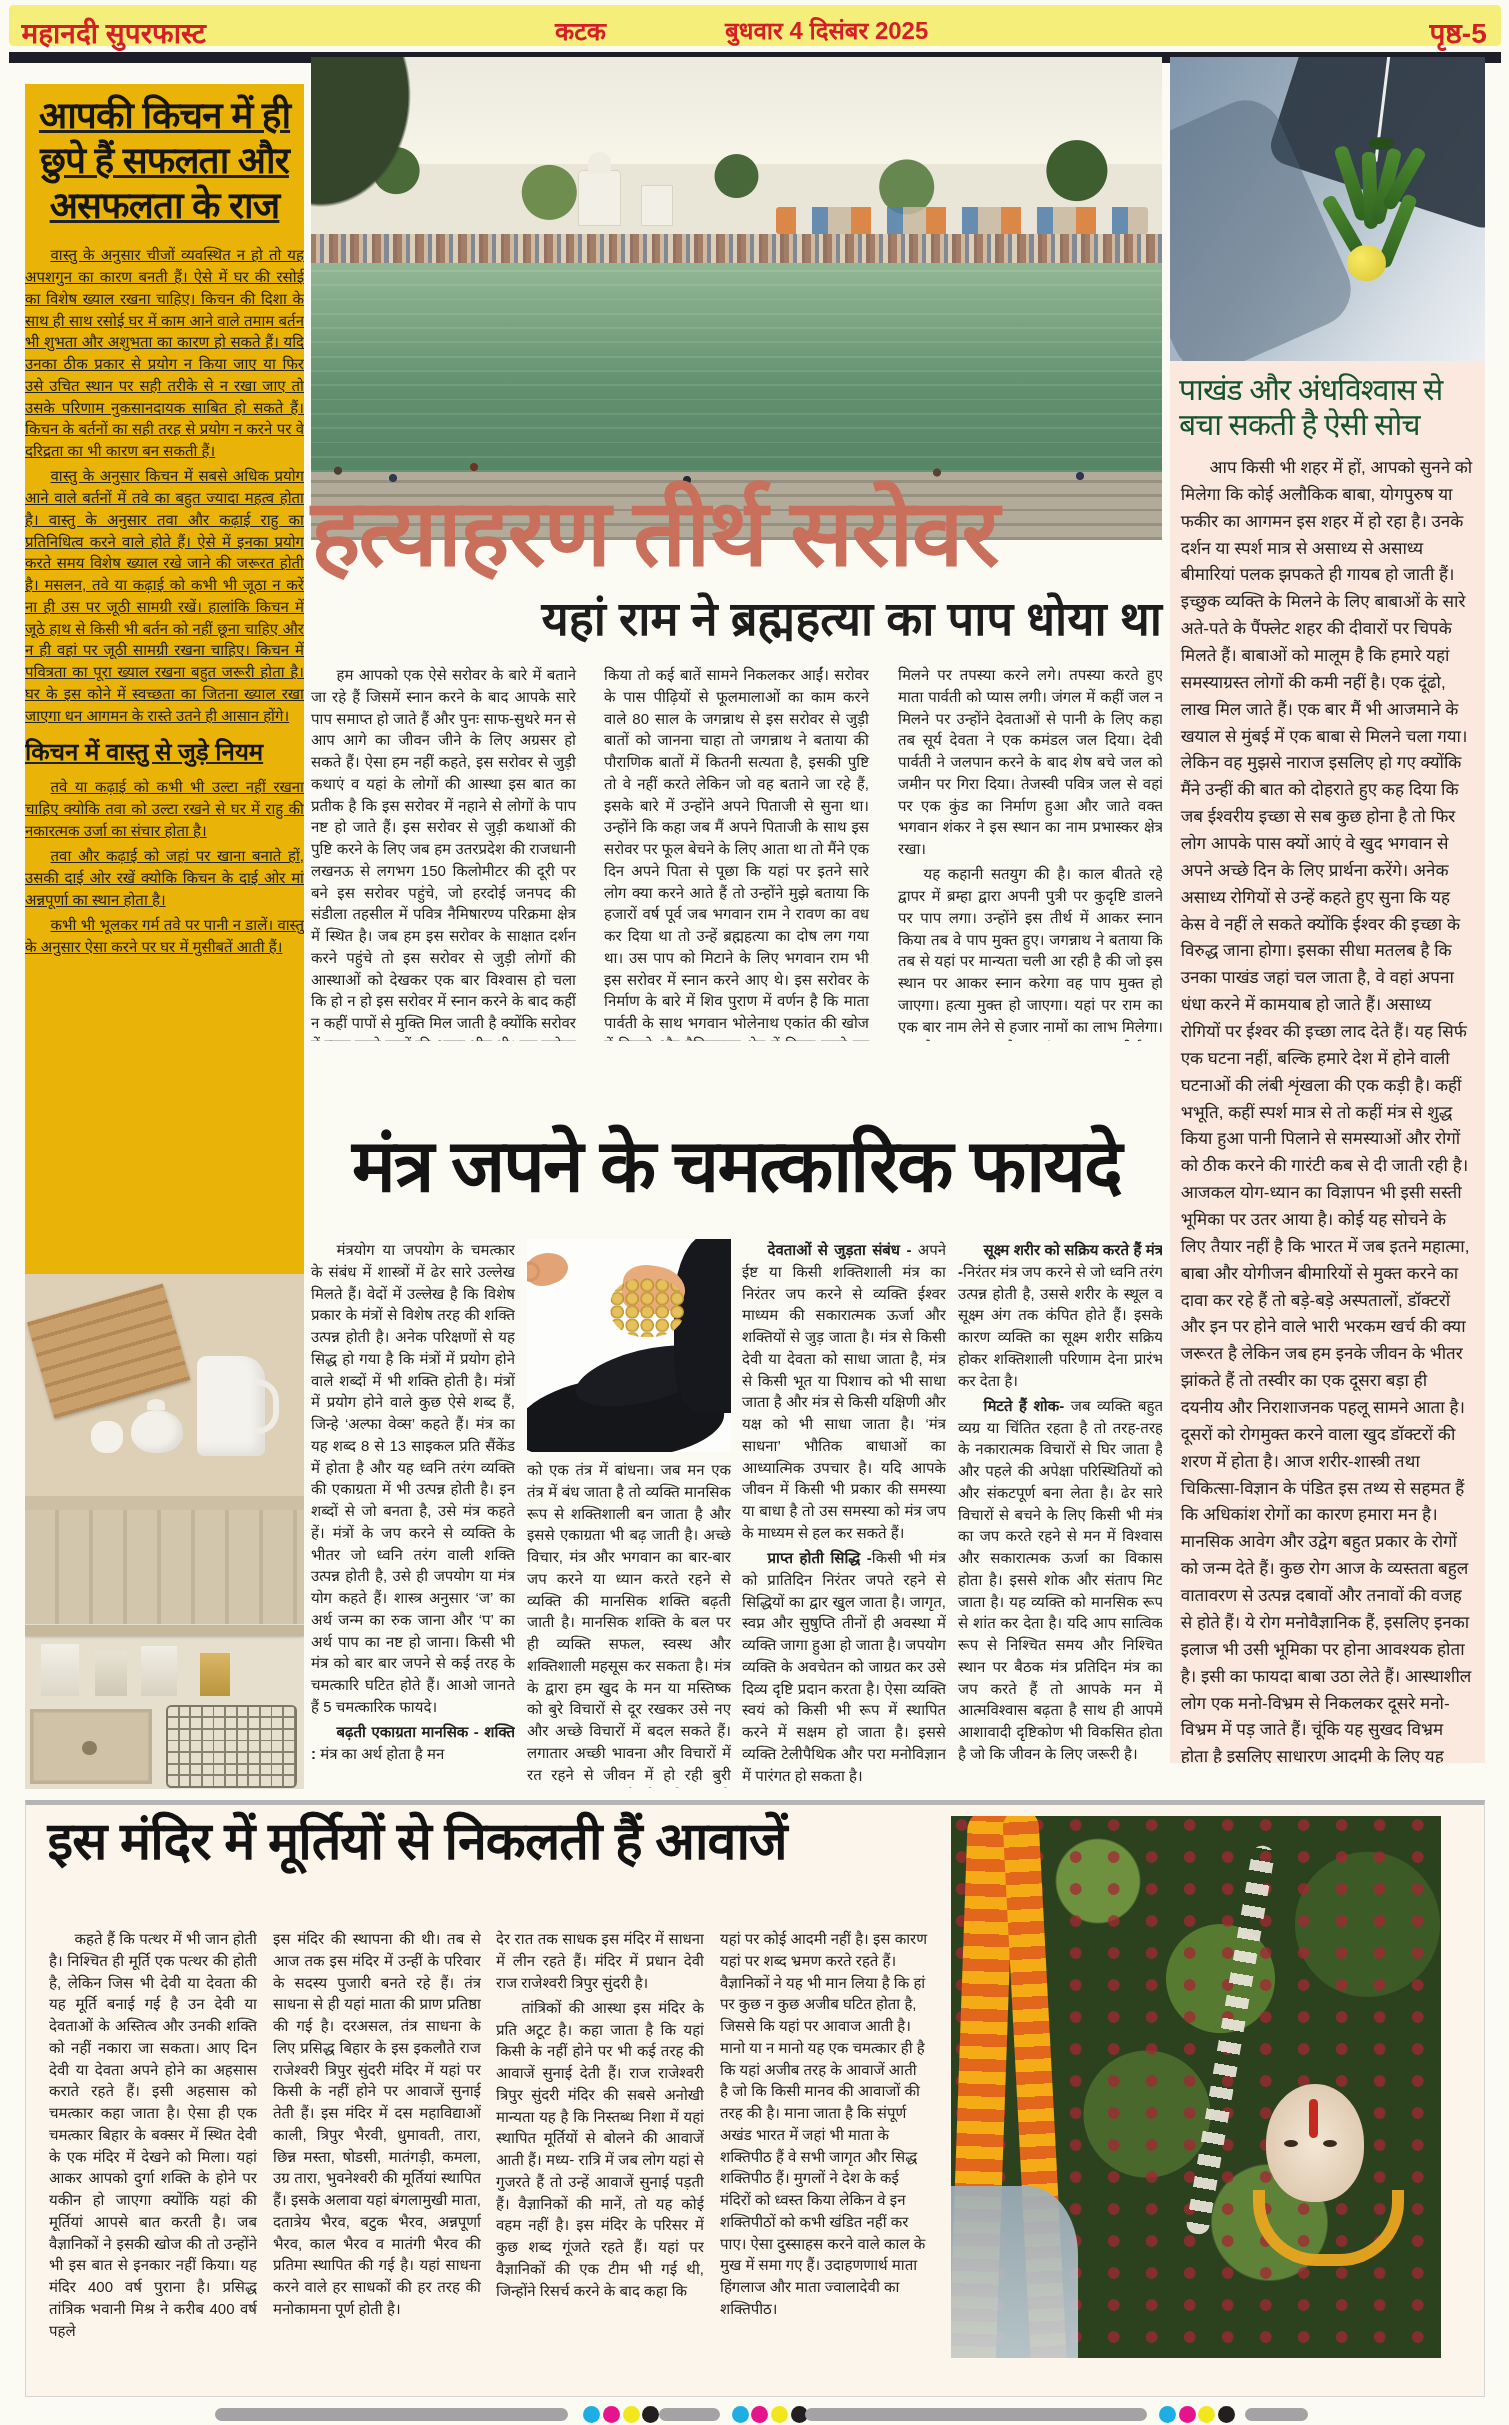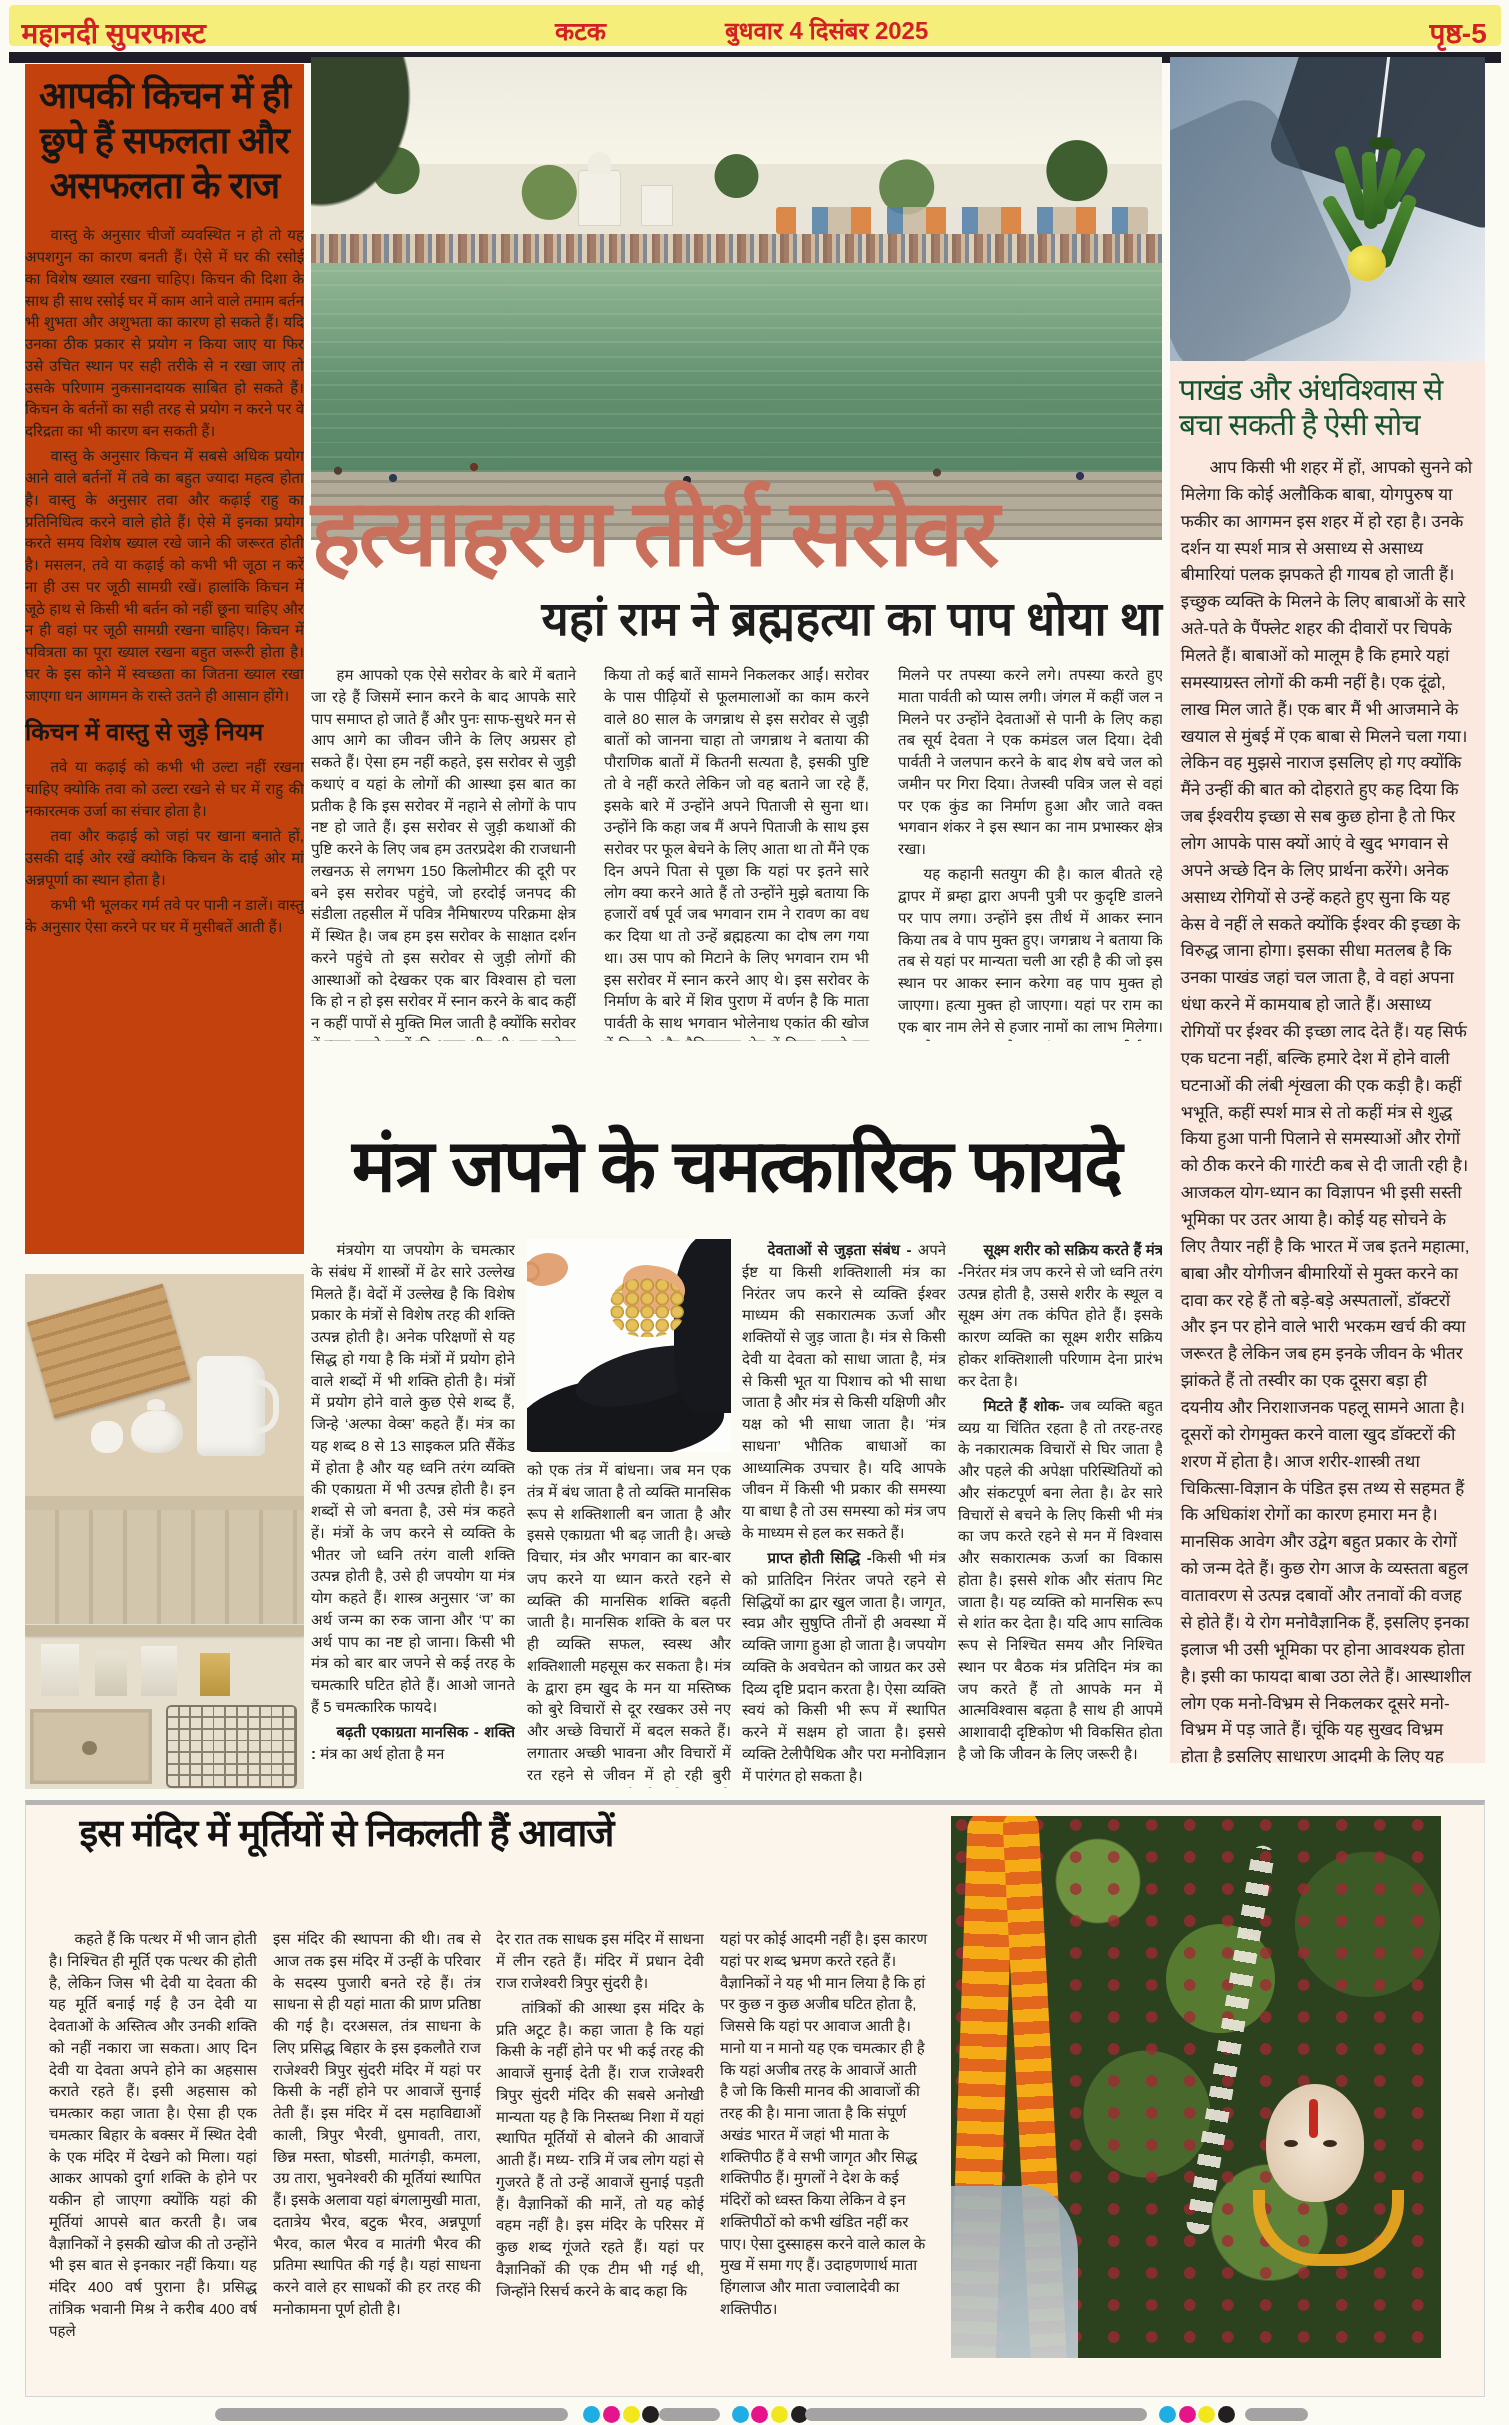--- a/index.html
+++ b/index.html
@@ -15,21 +15,21 @@
   .mast-page{right:14.3px;font-size:28px;}
   .top-rule{left:9px;top:52px;width:1492px;height:10.7px;background:#1e1e28;}
 
   
   .bodytext{font-size:15px;line-height:1.45;color:#222;text-align:justify;}
   .bodytext p{margin:0 0 3.6px 0;}
   p.indent{text-indent:1.7em;}
   h1,h2,h3{margin:0;color:#161616;}
 
   
-  .kitchen{left:25px;top:64px;width:279px;height:1190px;overflow:hidden;background:#c2410c;}
+  .kitchen{left:25px;top:84px;width:279px;height:1190px;overflow:hidden;background:#eab308;text-decoration:underline;}
   .kitchen h2.kh{font-size:37px;line-height:1.22;text-align:center;margin:9px 0 16px 0;letter-spacing:-0.9px;}
   .kitchen h3.ksub{font-size:24px;margin:9px 0 6px 0;}
   .ph-kitchen{left:25px;top:1274px;width:279px;height:515px;background:#e7dfcd;overflow:hidden;}
   .kt-wall{position:absolute;left:0;top:0;width:100%;height:224px;background:#ddd0b6;}
   .kt-art{position:absolute;left:12.5px;top:27px;width:141px;height:100px;background:#c99f6a;transform:rotate(-16deg);box-shadow:0 1.8px 3.6px rgba(0,0,0,.25);background-image:repeating-linear-gradient(0deg,rgba(120,70,30,.25) 0 3.6px,transparent 3.6px 16px);}
   .kt-jug{position:absolute;left:172px;top:82px;width:68px;height:100px;background:#f4f2ec;border-radius:9px 23px 7.2px 7.2px;box-shadow:inset -7.2px -5.4px 10.7px rgba(0,0,0,.08);}
   .kt-jug:after{content:"";position:absolute;right:-14.3px;top:23px;width:19.7px;height:43px;border:6.3px solid #eeece4;border-left:none;border-radius:0 21.5px 21.5px 0;}
   .kt-teapot{position:absolute;left:106px;top:136px;width:52px;height:43px;background:#f2f0e8;border-radius:50% 50% 45% 45%;box-shadow:inset -5.4px -3.6px 7.2px rgba(0,0,0,.08);}
   .kt-teapot:before{content:"";position:absolute;left:16px;top:-10.7px;width:18px;height:10.7px;background:#efede5;border-radius:50% 50% 0 0;}
   .kt-creamer{position:absolute;left:66px;top:147px;width:32px;height:32px;background:#f3f1ea;border-radius:42% 42% 46% 46%;}
@@ -90,21 +90,21 @@
   .ch5{left:166px;top:136px;height:64px;transform:rotate(-30deg);}
   .ch6{left:220px;top:136px;transform:rotate(22deg);}
   .ch-knot{position:absolute;left:199px;top:80px;width:25px;height:12.5px;background:#274e1a;border-radius:50%;}
   .ch-lemon{position:absolute;left:177px;top:188px;width:39px;height:36px;background:radial-gradient(circle at 35% 35%,#f7ea62,#d9c231);border-radius:50%;}
   .pink-panel{left:1170px;top:361px;width:315px;height:1402px;background:#fbe9df;overflow:hidden;}
   .pink-panel h2{font-size:30px;line-height:1.18;font-weight:normal;color:#14532d;margin:10.7px 9px 12.5px 9px;letter-spacing:-0.9px;}
   .pink-panel .bodytext{font-size:17px;line-height:1.58;text-align:left;margin:0 10.7px;}
 
   
   .mandir-box{left:25px;top:1800px;width:1460px;height:597px;background:#fcf5ec;border:0.9px solid #d4d4d4;border-top:5.4px solid #b5b5b5;box-sizing:border-box;}
-  .mandir-box h1{position:absolute;left:21.5px;top:9px;width:903px;font-size:38px;line-height:1.05;font-weight:bold;color:#131313;letter-spacing:-0.9px;margin-left:32px;}
+  .mandir-box h1{position:absolute;left:21.5px;top:9px;width:903px;font-size:52px;line-height:1.05;font-weight:bold;color:#131313;letter-spacing:-0.9px;}
   .bcol{position:absolute;top:123px;width:208px;height:458px;overflow:hidden;}
   .bcol.b1{left:23px;}.bcol.b2{left:247px;}.bcol.b3{left:470px;}.bcol.b4{left:694px;text-align:left;}
   .ph-deity{position:absolute;left:925px;top:10.7px;width:490px;height:542px;overflow:hidden;background:#2c421f;background-image:radial-gradient(circle at 30% 12%,#6e9140 0 41px,transparent 43px),radial-gradient(circle at 55% 30%,#557a30 0 54px,transparent 55px),radial-gradient(circle at 40% 55%,#48682c 0 63px,transparent 64px),radial-gradient(circle at 65% 75%,#5d8238 0 57px,transparent 59px),radial-gradient(circle at 85% 20%,#3c5a26 0 72px,transparent 73px);}
   .dt-flowers{position:absolute;left:0;top:0;width:100%;height:100%;background-image:radial-gradient(circle 6.3px at 10.7px 9px,#a32733 5.4px,transparent 6.3px);background-size:38px 32px;opacity:.75;}
   .dt-gar1{position:absolute;left:7.2px;top:-7.2px;width:47px;height:106%;background:repeating-linear-gradient(0deg,#f4ab15 0 12.5px,#e2661b 12.5px 25px);border-radius:21.5px;transform:rotate(2deg);}
   .dt-gar2{position:absolute;left:66px;top:-7.2px;width:36px;height:106%;background:repeating-linear-gradient(0deg,#e2661b 0 12.5px,#f4ab15 12.5px 25px);border-radius:18px;transform:rotate(-3deg);}
   .dt-white{position:absolute;left:268px;top:27px;width:23px;height:394px;background:repeating-linear-gradient(0deg,#efeadf 0 10.7px,rgba(0,0,0,0) 10.7px 23px);transform:rotate(10deg);border-radius:10.7px;opacity:.9;}
   .dt-face{position:absolute;left:315px;top:268px;width:98px;height:118px;background:radial-gradient(#f2e6d4,#d9c0a4);border-radius:50% 50% 46% 46%;}
   .dt-tilak{position:absolute;left:358px;top:283px;width:9px;height:39px;background:#c42a20;border-radius:4.5px;}
   .dt-eye{position:absolute;width:14.3px;height:7.2px;background:#3a2a1d;border-radius:50%;}

